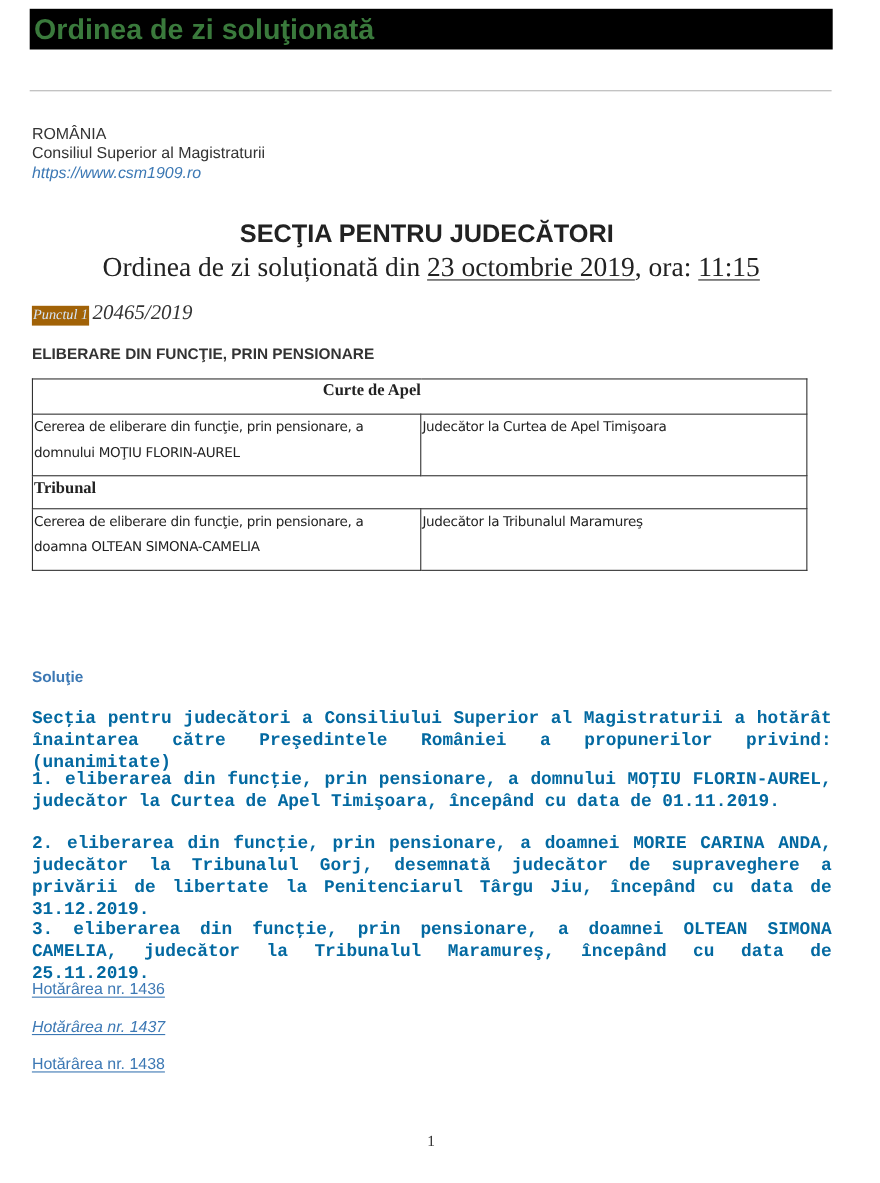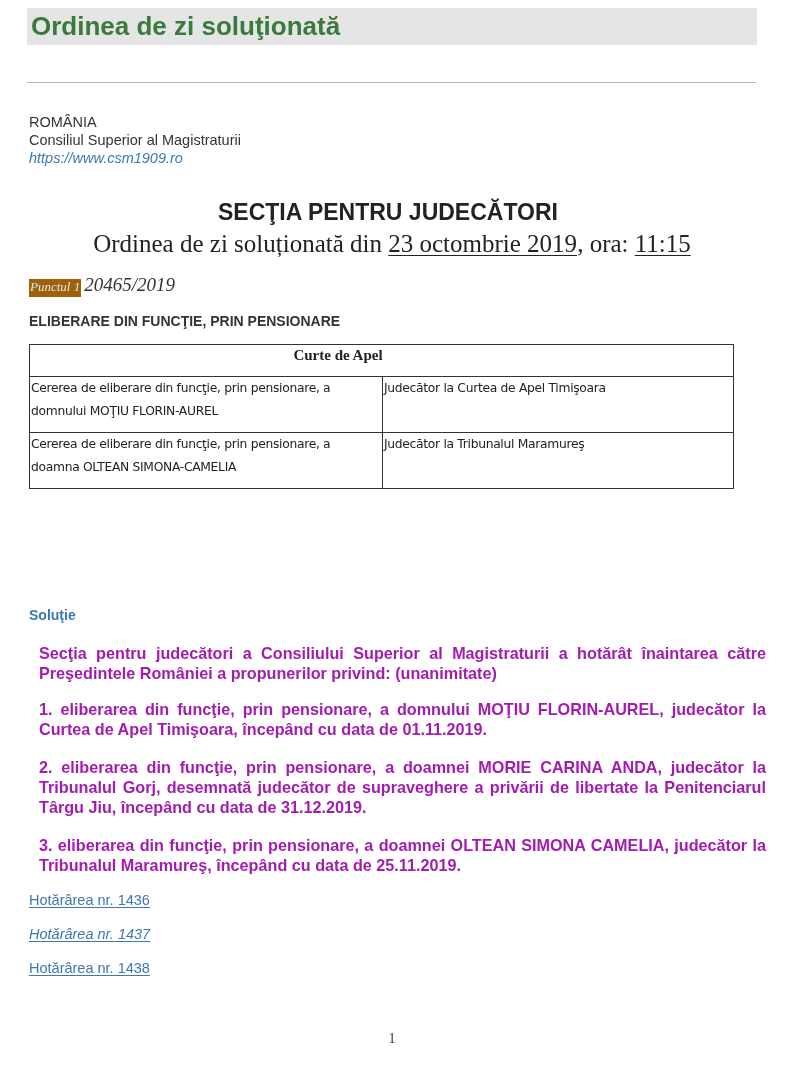--- a/index.html
+++ b/index.html
@@ -1,18 +1,18 @@
 <!DOCTYPE html>
 <html><head>
 <meta charset="utf-8">
 <style>
   html, body { margin: 0; padding: 0; background: #ffffff; }
   body { width: 800px; height: 1075px; position: relative; overflow: hidden; font-family: "Liberation Sans", sans-serif; color: #222; }
   .abs { position: absolute; }
-  .header-band { left: 27px; top: 8px; width: 730px; height: 37px; background: #e5e5e5; }
+  .header-band { left: 27px; top: 8px; width: 730px; height: 37px; background: #000000; }
   .header-title { left: 4px; top: 3px; font-size: 26px; font-weight: bold; color: #3a7a3c; white-space: nowrap; line-height: 30px; }
   .rule { left: 27px; top: 82px; width: 729px; height: 1px; background: #b5b5b5; }
   .org { left: 29px; top: 113px; font-size: 14.5px; line-height: 18px; color: #333; }
   .org .url { color: #3c78b4; font-style: italic; }
   .section-title { left: 0; top: 198px; width: 776px; text-align: center; font-family: Liberation Sans, sans-serif; font-weight: bold; font-size: 23px; color: #222; line-height: 28px; }
   .agenda-line { left: 0; top: 228px; width: 784px; text-align: center; font-family: "Liberation Serif", serif; font-size: 25px; color: #222; line-height: 32px; }
   .agenda-line .u { text-decoration: underline; text-underline-offset: 3px; text-decoration-thickness: 1px; }
   .punct { left: 29px; top: 274px; font-family: "Liberation Serif", serif; font-style: italic; font-size: 19px; color: #333; line-height: 22px; white-space: nowrap; }
   .punct .tag { background: #a16207; color: #d7e6f7; font-size: 13px; padding: 0 1px 3px 1px; margin-right: 3px; }
   .subject { left: 29px; top: 313px; font-size: 14px; font-weight: bold; color: #333; }
@@ -21,21 +21,21 @@
   .cat { font-family: "Liberation Serif", serif; font-weight: bold; font-size: 15px; color: #222; height: 31px; }
   .cat.center { text-align: center; padding-right: 88px; line-height: 20px; }
   .cat.left { line-height: 22px; height: 29px; }
   .cell-sans { font-family: "DejaVu Sans", sans-serif; font-size: 12.3px; line-height: 23px; color: #222; letter-spacing: -0.3px; }
   .cell-serif { font-family: "Liberation Serif", serif; font-size: 16px; line-height: 18px; color: #222; text-align: justify; }
   .col1 { width: 350px; }
   .row-1 { height: 56px; }
   .row-3 { height: 78px; }
   .row-4 { height: 56px; }
   .solution-label { left: 29px; top: 607px; font-size: 14px; font-weight: bold; color: #3c78b4; }
-  .red { left: 39px; width: 727px; font-size: 16.2px; font-weight: bold; color: #a21caf; line-height: 20px; text-align: justify; }
+  .red { left: 29px; width: 727px; font-size: 16.2px; font-weight: bold; color: #0369a1; line-height: 20px; text-align: justify; font-family: Liberation Mono, monospace; }
   .p0 { top: 643px; }
   .p1 { top: 699px; }
   .p2 { top: 757px; }
   .p3 { top: 835px; }
   .link { left: 29px; font-size: 14.5px; color: #3c78b4; text-decoration: underline; text-underline-offset: 2px; cursor: pointer; }
   .l0 { top: 892px; }
   .l1 { top: 926px; font-style: italic; }
   .l2 { top: 960px; }
   .page-num { left: 0; width: 784px; top: 1031px; text-align: center; font-family: "Liberation Serif", serif; font-size: 14px; color: #333; }
 </style>
@@ -68,20 +68,23 @@
 
 <table class="cases">
   <tbody>
       <tr>
     <td colspan="2" class="cat center">Curte de Apel</td>
   </tr>
   <tr class="row-1">
     <td class="col1 cell-sans">Cererea de eliberare din funcţie, prin pensionare, a domnului MOŢIU FLORIN-AUREL</td>
     <td class="cell-sans">Judecător la Curtea de Apel Timişoara</td>
   </tr>
+  <tr>
+    <td colspan="2" class="cat left">Tribunal</td>
+  </tr>
   <tr class="row-4">
     <td class="col1 cell-sans">Cererea de eliberare din funcţie, prin pensionare, a doamna OLTEAN SIMONA-CAMELIA</td>
     <td class="cell-sans">Judecător la Tribunalul Maramureş</td>
   </tr>
 </tbody>
   </table>
 
 <div class="abs solution-label">Soluţie</div>
 
 <div class="abs red p0">Secţia pentru judecători a Consiliului Superior al Magistraturii a hotărât înaintarea către Preşedintele României a propunerilor privind: (unanimitate)</div>

